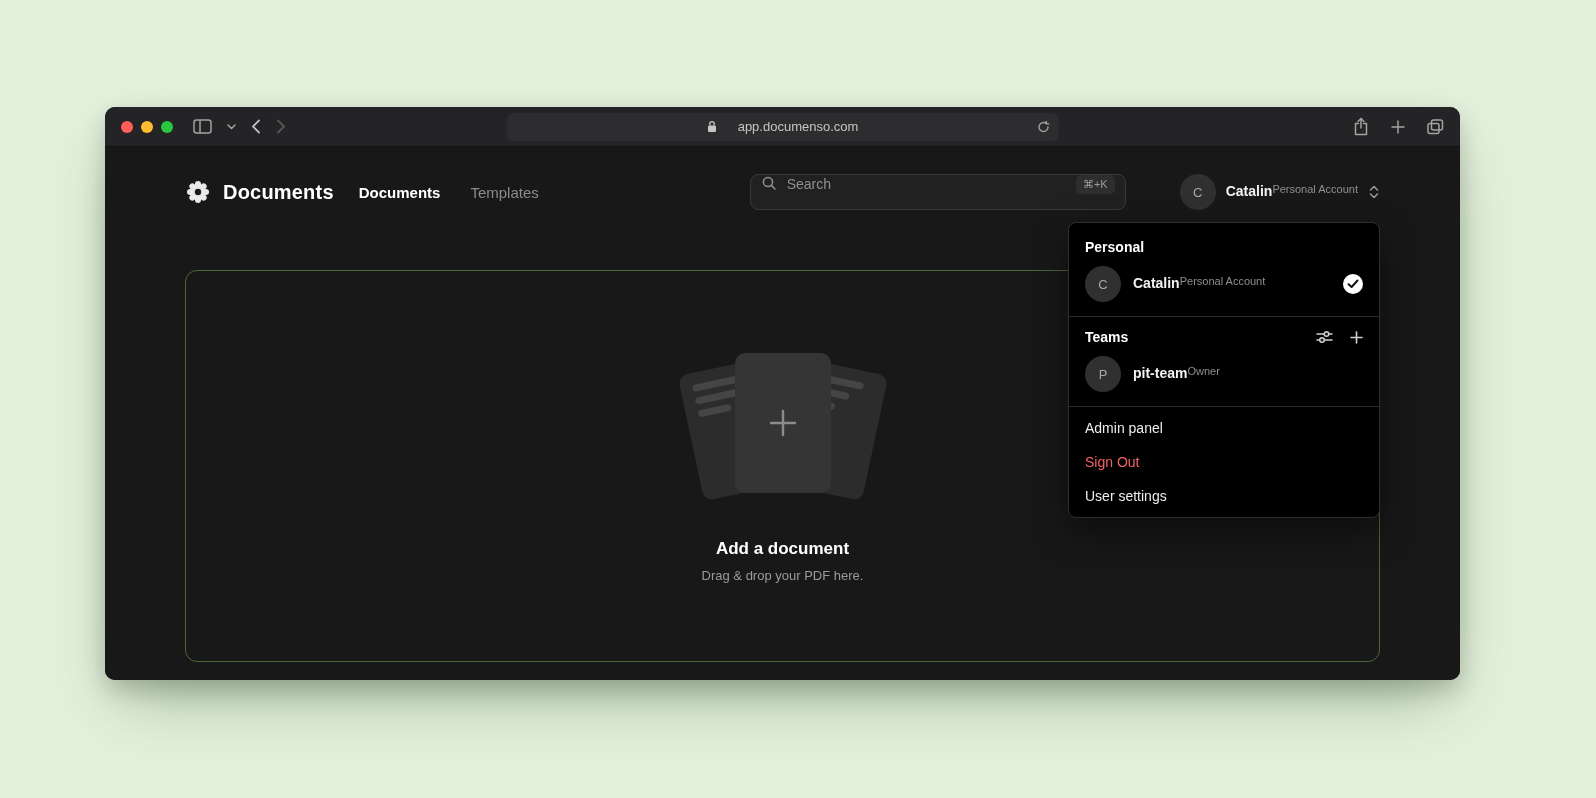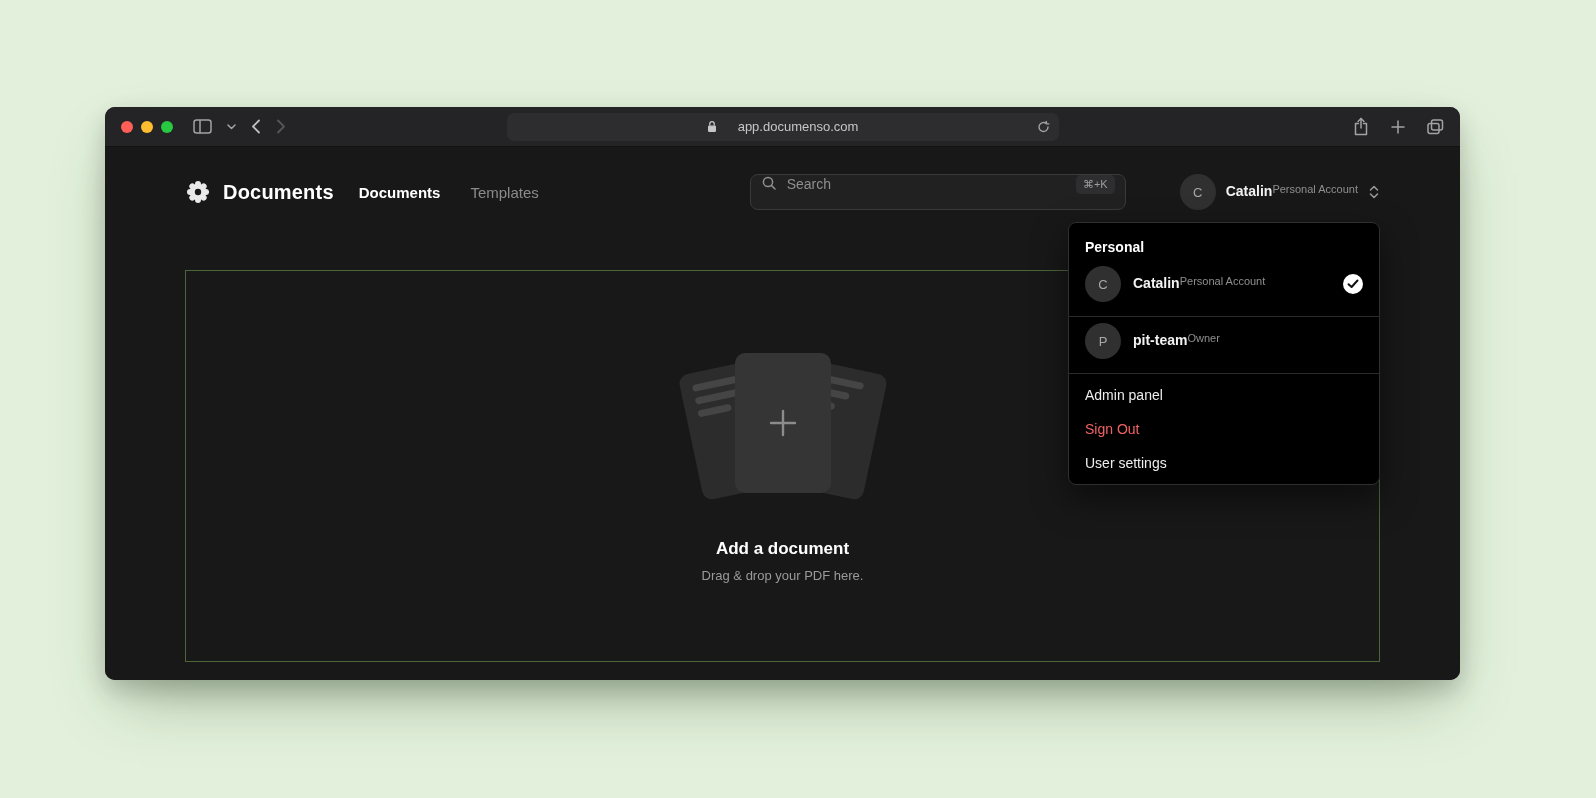--- a/index.html
+++ b/index.html
@@ -75,21 +75,21 @@
   .teams-head { display:flex; align-items:center; padding:8px 16px 9px; }
   .teams-head .menu-label-inline { color:#fff; font-weight:700; font-size:14px; }
   .teams-icons { margin-left:auto; display:flex; gap:17px; align-items:center; }
   .icon-btn { display:flex; cursor:pointer; }
   .menu-item { padding:9px 16px; font-size:14px; color:#ededed; cursor:pointer; }
   .menu-item.danger { color:#f26262; }
 
   
   .dropzone {
     position:absolute; left:80px; right:80px; top:123px; bottom:18px;
-    border:1px solid rgba(162,231,113,.38); border-radius:0;
+    border:1px solid rgba(162,231,113,.38); border-radius:12px;
     display:flex; flex-direction:column; align-items:center; justify-content:center;
   }
   .cards { position:relative; width:230px; height:158px; margin-bottom:32px; }
   .card { position:absolute; width:92px; height:128px; border-radius:10px; background:#2c2c2c; top:16px; }
   .card.left  { left:22px;  transform:rotate(-12deg); }
   .card.right { right:22px; transform:rotate(12deg); }
   .card.mid {
     left:50%; transform:translateX(-50%); top:4px; width:96px; height:140px;
     background:#353535; display:flex; align-items:center; justify-content:center;
   }
@@ -264,20 +264,39 @@
         </span>
         <span class="check-badge">
           <svg width="12" height="10">
               <path d="M1.5 5.2 L4.6 8 L10.5 1.5" fill="none" stroke="#111" stroke-width="2" stroke-linecap="round" stroke-linejoin="round"></path>
             </svg>
         </span>
       </div>
 
       <div class="menu-divider"></div>
 
+      <div class="teams-head">
+        <span class="menu-label-inline">Teams</span>
+        <span class="teams-icons">
+          <span class="icon-btn">
+            <svg width="17" height="14">
+                <line x1="1" y1="4" x2="16" y2="4" stroke="#cfcfcf" stroke-width="1.5" stroke-linecap="round"></line>
+                <circle cx="10.5" cy="4" r="2.3" fill="#1c1c1c" stroke="#cfcfcf" stroke-width="1.5"></circle>
+                <line x1="1" y1="10" x2="16" y2="10" stroke="#cfcfcf" stroke-width="1.5" stroke-linecap="round"></line>
+                <circle cx="6" cy="10" r="2.3" fill="#1c1c1c" stroke="#cfcfcf" stroke-width="1.5"></circle>
+              </svg>
+          </span>
+          <span class="icon-btn">
+            <svg width="13" height="13">
+                <line x1="6.5" y1="1" x2="6.5" y2="12" stroke="#cfcfcf" stroke-width="1.6" stroke-linecap="round"></line>
+                <line x1="1" y1="6.5" x2="12" y2="6.5" stroke="#cfcfcf" stroke-width="1.6" stroke-linecap="round"></line>
+              </svg>
+          </span>
+        </span>
+      </div>
 
       <div class="menu-row">
         <span class="avatar">P</span>
         <span class="acct-text">
           <span class="acct-name">pit-team</span>
           <span class="acct-sub">Owner</span>
         </span>
       </div>
 
       <div class="menu-divider"></div>

